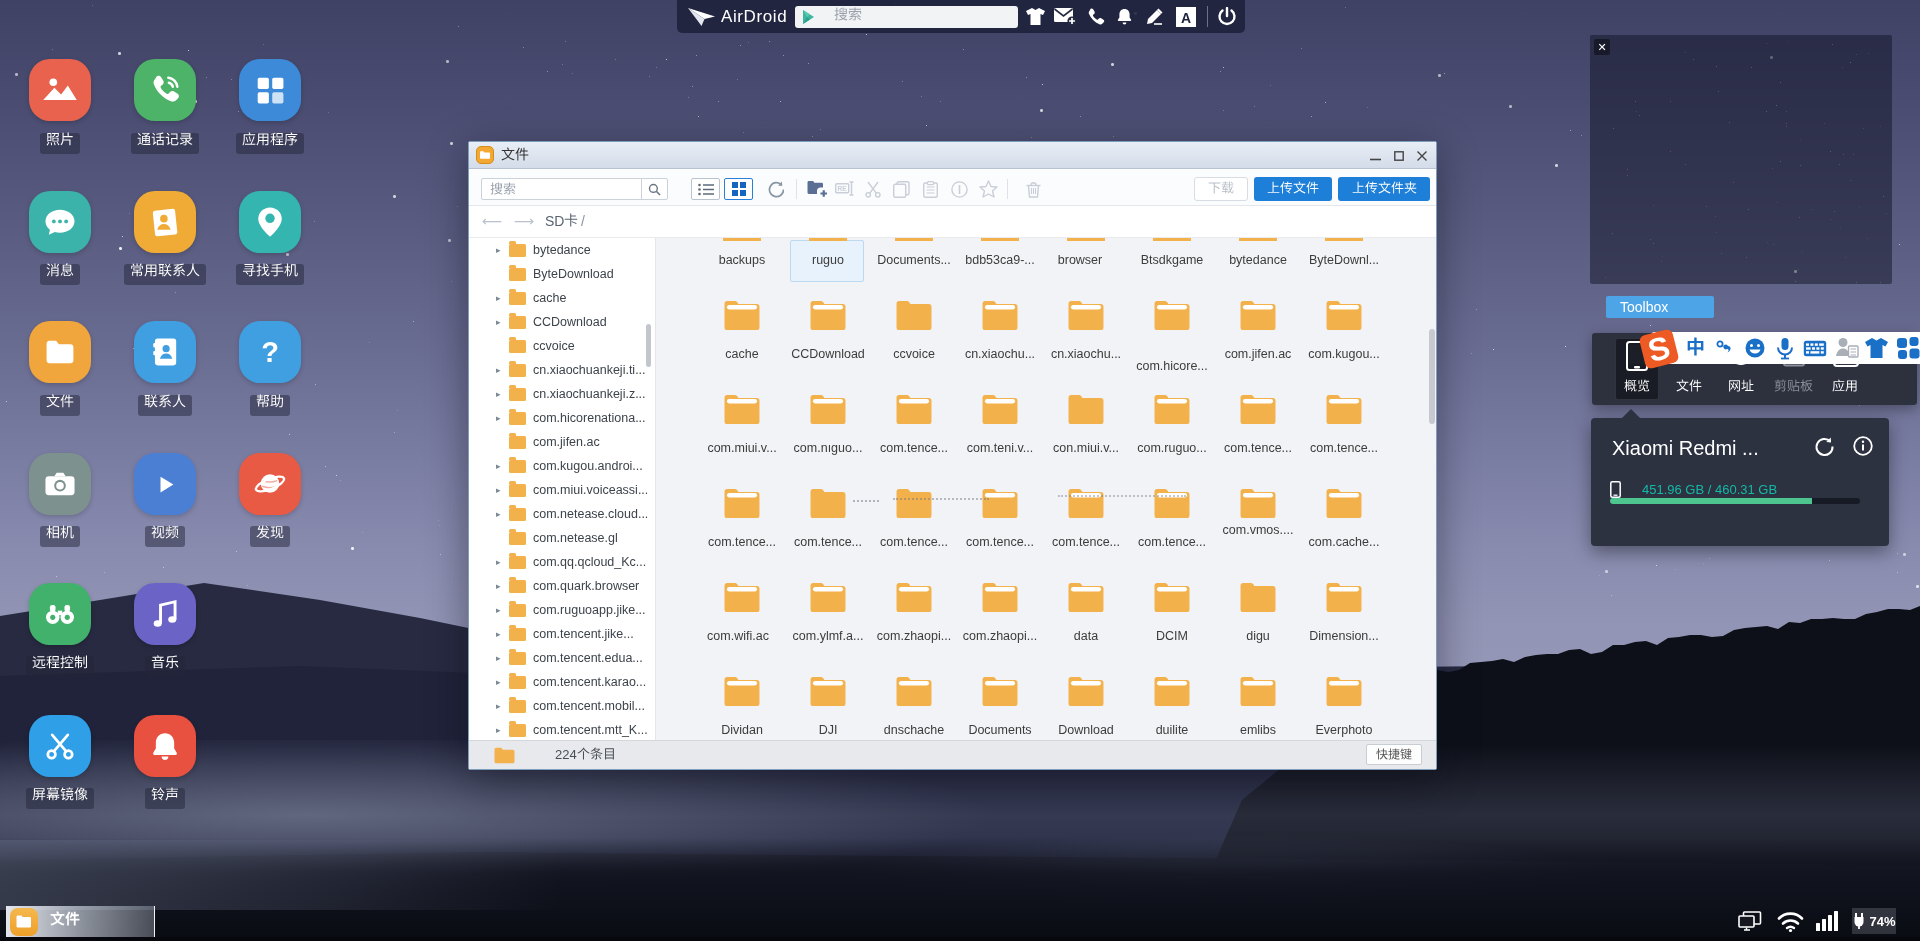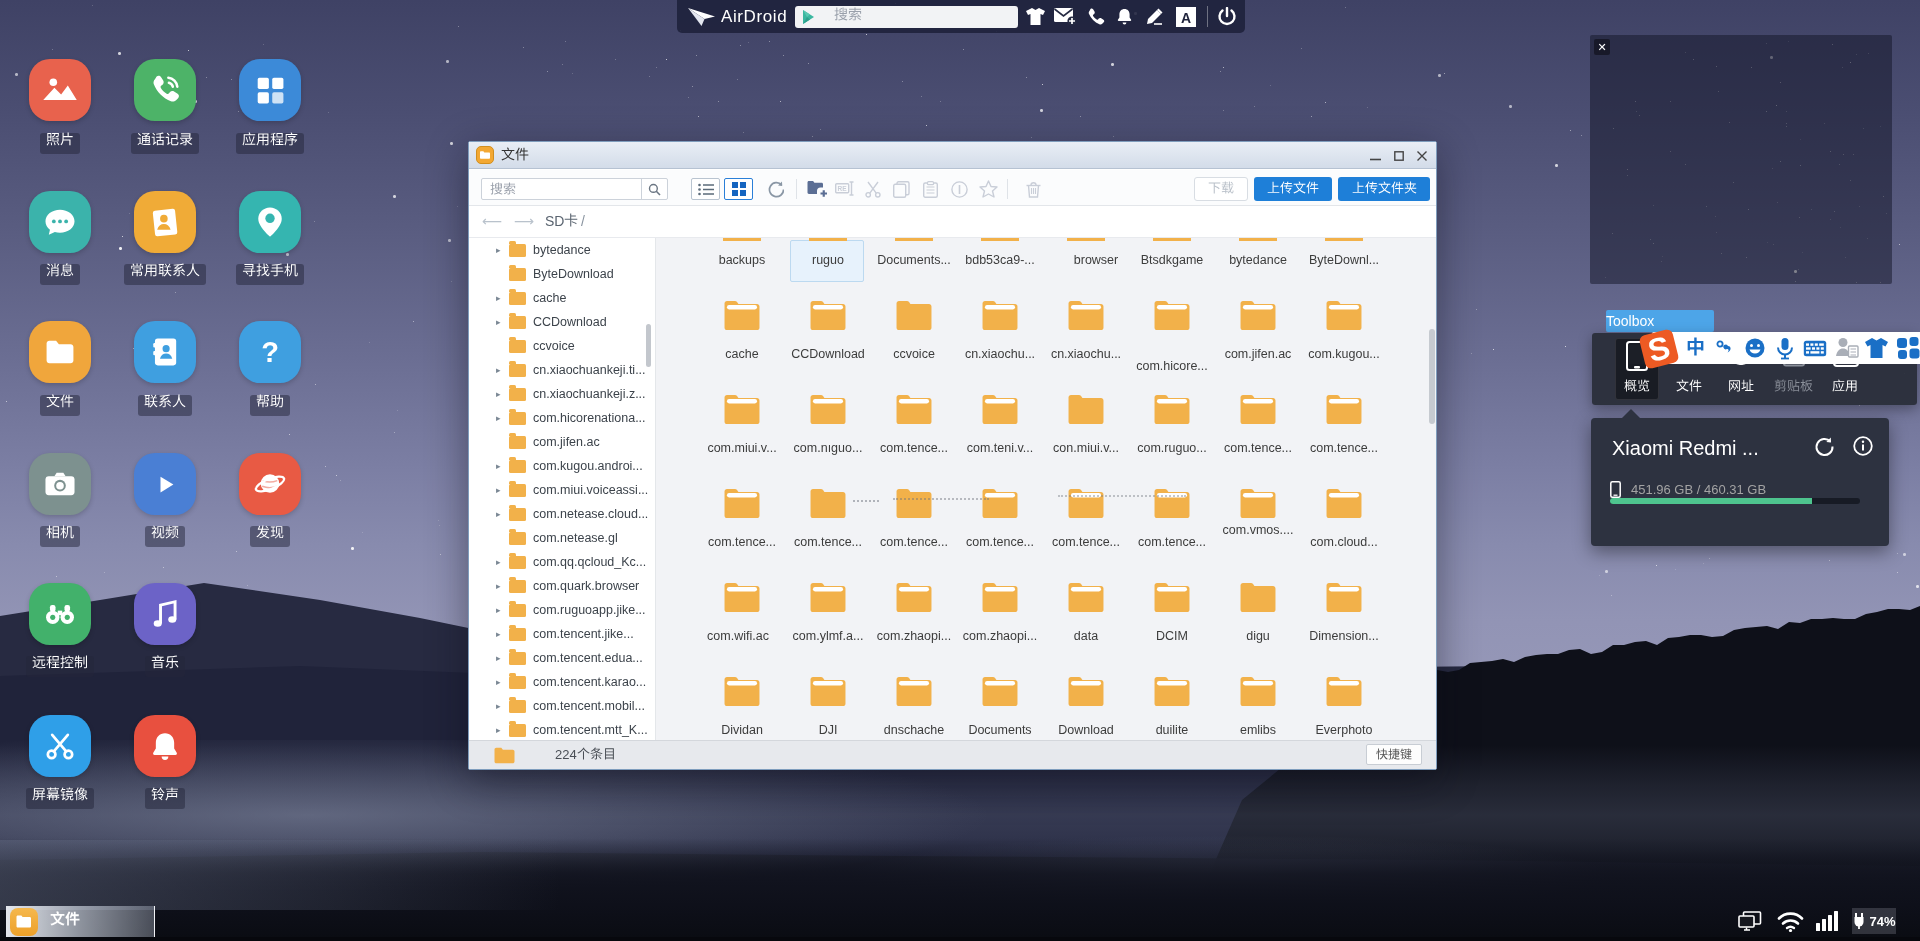--- a/index.html
+++ b/index.html
@@ -54,32 +54,32 @@
 .ttxt{font-size:12.5px;color:#3c434b;margin-left:7px;white-space:nowrap}
 #tsb{position:absolute;left:177px;top:182px;width:5px;height:43px;background:#c3c7cd;border-radius:3px}
 #wgrid{position:absolute;left:187px;top:96px;width:780px;height:502px;background:#f2f3f6;overflow:hidden}
 .glab{position:absolute;transform:translate(-50%,-50%);font-size:12.5px;color:#3c3c3c;white-space:nowrap}
 #gsb{position:absolute;right:1px;top:91px;width:6px;height:95px;background:#c6cad0;border-radius:3px}
 #wstatus{position:absolute;left:0;top:598px;width:967px;height:29px;background:#e7e9ed;border-top:1px solid #d4d7dc;display:flex;align-items:center}
 #btnkey{position:absolute;right:14px;top:602px;width:56px;height:21px;background:#fdfdfd;border:1px solid #c8cdd4;border-radius:2px;font-size:12px;color:#555;display:flex;align-items:center;justify-content:center}
 
 #mirror{position:absolute;left:1590px;top:35px;width:302px;height:249px;background:rgba(18,20,38,0.5);border-radius:2px}
 #mirror .x{position:absolute;left:4px;top:4px;width:16px;height:16px;background:rgba(10,10,16,0.55);color:#fff;font-size:11px;display:flex;align-items:center;justify-content:center;border-radius:2px}
-#tbtip{position:absolute;left:1606px;top:310px;width:108px;height:22px;background:#4da5e8;border-radius:2px;color:#fff;font-size:14px;display:flex;align-items:center;}
+#tbtip{position:absolute;left:1606px;top:296px;width:108px;height:22px;background:#4da5e8;border-radius:2px;color:#fff;font-size:14px;display:flex;align-items:center;padding-left:14px}
 #toolbox{position:absolute;left:1592px;top:333px;width:325px;height:72px;background:rgba(43,47,58,0.96);border-radius:3px;box-shadow:0 4px 14px rgba(0,0,0,0.35)}
 #tbsel{position:absolute;left:23px;top:5px;width:44px;height:62px;background:rgba(22,25,32,0.85);border:1px solid rgba(255,255,255,0.10);border-radius:3px}
 .txitem{position:absolute;top:8px;width:52px;display:flex;flex-direction:column;align-items:center}
 .txlab{position:absolute;top:46px;width:70px;text-align:center;font-size:13px;color:#fff}
 #devpanel{position:absolute;left:1591px;top:418px;width:298px;height:128px;background:#2d3240;border-radius:4px;box-shadow:0 6px 18px rgba(0,0,0,0.4)}
 #devpanel .tri{position:absolute;left:30px;top:-9px;width:0;height:0;border-left:10px solid transparent;border-right:10px solid transparent;border-bottom:10px solid #2d3240}
 #devname{position:absolute;left:21px;top:19px;font-size:20px;color:#fff}
 #devref{position:absolute;left:222px;top:18px}
 #devinfo{position:absolute;left:262px;top:18px}
 #stor{position:absolute;left:19px;top:63px;display:flex;align-items:center}
-#stor .txt{color:#a3a3a3;font-size:13px;margin-left:10px}
+#stor .txt{color:#14b8a6;font-size:13px;margin-left:21px}
 #pbar{position:absolute;left:19px;top:80px;width:250px;height:6px;background:#171b25;border-radius:3px}
 #pfill{width:202px;height:6px;background:#4ec48e;border-radius:3px 0 0 3px}
 
 #sgbar{position:absolute;left:1652px;top:332px;width:268px;height:32px;background:#fff;border-radius:2px 0 0 2px;display:flex;align-items:center}
 #sglogo{position:absolute;left:1637px;top:328px;width:42px;height:41px;z-index:5}
 .sgi{position:absolute;top:332px;height:32px;width:30px;display:flex;align-items:center;justify-content:center;z-index:4}
 
 #task{position:absolute;left:6px;top:906px;width:149px;height:31px;background:linear-gradient(90deg,rgba(238,241,247,0.95) 0%,rgba(203,210,222,0.68) 50%,rgba(172,180,196,0.38) 100%);border-right:1px solid rgba(255,255,255,0.5);display:flex;align-items:center}
 #task .fic{width:28px;height:28px;margin-left:4px;background:linear-gradient(180deg,#f5b84e,#eda029);border-radius:8px;display:flex;align-items:center;justify-content:center}
 #task .ftx{color:#fff;font-size:15px;font-weight:bold;margin-left:12px;text-shadow:0 1px 2px rgba(0,0,0,0.8)}
@@ -753,21 +753,21 @@
       <div style="position:absolute;left:134px;top:2px;width:74px;height:42px;background:#e7f2fc;border:1px solid #bcd9f0;border-radius:2px"></div>
       <div style="position:absolute;left:67px;top:-1px;width:38px;height:4px;background:#f2b14a"></div>
       <div class="glab" style="left:86px;top:22px"><span>backups</span></div>
       <div style="position:absolute;left:153px;top:-1px;width:38px;height:4px;background:#f2b14a"></div>
       <div class="glab" style="left:172px;top:22px"><span>ruguo</span></div>
       <div style="position:absolute;left:239px;top:-1px;width:38px;height:4px;background:#f2b14a"></div>
       <div class="glab" style="left:258px;top:22px"><span>Documents...</span></div>
       <div style="position:absolute;left:325px;top:-1px;width:38px;height:4px;background:#f2b14a"></div>
       <div class="glab" style="left:344px;top:22px"><span>bdb53ca9-...</span></div>
       <div style="position:absolute;left:411px;top:-1px;width:38px;height:4px;background:#f2b14a"></div>
-      <div class="glab" style="left:440px;top:22px"><span>browser</span></div>
+      <div class="glab" style="left:424px;top:22px"><span>browser</span></div>
       <div style="position:absolute;left:497px;top:-1px;width:38px;height:4px;background:#f2b14a"></div>
       <div class="glab" style="left:516px;top:22px"><span>Btsdkgame</span></div>
       <div style="position:absolute;left:583px;top:-1px;width:38px;height:4px;background:#f2b14a"></div>
       <div class="glab" style="left:602px;top:22px"><span>bytedance</span></div>
       <div style="position:absolute;left:669px;top:-1px;width:38px;height:4px;background:#f2b14a"></div>
       <div class="glab" style="left:688px;top:22px"><span>ByteDownl...</span></div>
       <div style="position:absolute;left:67px;top:61px;width:38px;height:33px"><svg width="38" height="33" viewBox="0 0 38 34">
           <path d="M1 5.5C1 4.1 2.1 3 3.5 3h8.2c.9 0 1.7.4 2.2 1.2l1.4 2H34.5c1.4 0 2.5 1.1 2.5 2.5v21.8c0 1.4-1.1 2.5-2.5 2.5h-31C2.1 33 1 31.9 1 30.5z" fill="#f2b14a" transform="translate(0,-1)"></path>
           <rect x="3.5" y="6.3" width="31" height="4.4" rx="2.2" fill="#fff"></rect>
         </svg></div>
@@ -875,21 +875,21 @@
       <div class="glab" style="left:516px;top:304px"><span>com.tence...</span></div>
       <div style="position:absolute;left:583px;top:249px;width:38px;height:33px"><svg width="38" height="33" viewBox="0 0 38 34">
           <path d="M1 5.5C1 4.1 2.1 3 3.5 3h8.2c.9 0 1.7.4 2.2 1.2l1.4 2H34.5c1.4 0 2.5 1.1 2.5 2.5v21.8c0 1.4-1.1 2.5-2.5 2.5h-31C2.1 33 1 31.9 1 30.5z" fill="#f2b14a" transform="translate(0,-1)"></path>
           <rect x="3.5" y="6.3" width="31" height="4.4" rx="2.2" fill="#fff"></rect>
         </svg></div>
       <div class="glab" style="left:602px;top:292px"><span>com.vmos....</span></div>
       <div style="position:absolute;left:669px;top:249px;width:38px;height:33px"><svg width="38" height="33" viewBox="0 0 38 34">
           <path d="M1 5.5C1 4.1 2.1 3 3.5 3h8.2c.9 0 1.7.4 2.2 1.2l1.4 2H34.5c1.4 0 2.5 1.1 2.5 2.5v21.8c0 1.4-1.1 2.5-2.5 2.5h-31C2.1 33 1 31.9 1 30.5z" fill="#f2b14a" transform="translate(0,-1)"></path>
           <rect x="3.5" y="6.3" width="31" height="4.4" rx="2.2" fill="#fff"></rect>
         </svg></div>
-      <div class="glab" style="left:688px;top:304px"><span>com.cloud...</span></div>
+      <div class="glab" style="left:688px;top:304px"><span>com.cache...</span></div>
       <div style="position:absolute;left:67px;top:343px;width:38px;height:33px"><svg width="38" height="33" viewBox="0 0 38 34">
           <path d="M1 5.5C1 4.1 2.1 3 3.5 3h8.2c.9 0 1.7.4 2.2 1.2l1.4 2H34.5c1.4 0 2.5 1.1 2.5 2.5v21.8c0 1.4-1.1 2.5-2.5 2.5h-31C2.1 33 1 31.9 1 30.5z" fill="#f2b14a" transform="translate(0,-1)"></path>
           <rect x="3.5" y="6.3" width="31" height="4.4" rx="2.2" fill="#fff"></rect>
         </svg></div>
       <div class="glab" style="left:82px;top:398px"><span>com.wifi.ac</span></div>
       <div style="position:absolute;left:153px;top:343px;width:38px;height:33px"><svg width="38" height="33" viewBox="0 0 38 34">
           <path d="M1 5.5C1 4.1 2.1 3 3.5 3h8.2c.9 0 1.7.4 2.2 1.2l1.4 2H34.5c1.4 0 2.5 1.1 2.5 2.5v21.8c0 1.4-1.1 2.5-2.5 2.5h-31C2.1 33 1 31.9 1 30.5z" fill="#f2b14a" transform="translate(0,-1)"></path>
           <rect x="3.5" y="6.3" width="31" height="4.4" rx="2.2" fill="#fff"></rect>
         </svg></div>
       <div class="glab" style="left:172px;top:398px"><span>com.ylmf.a...</span></div>

